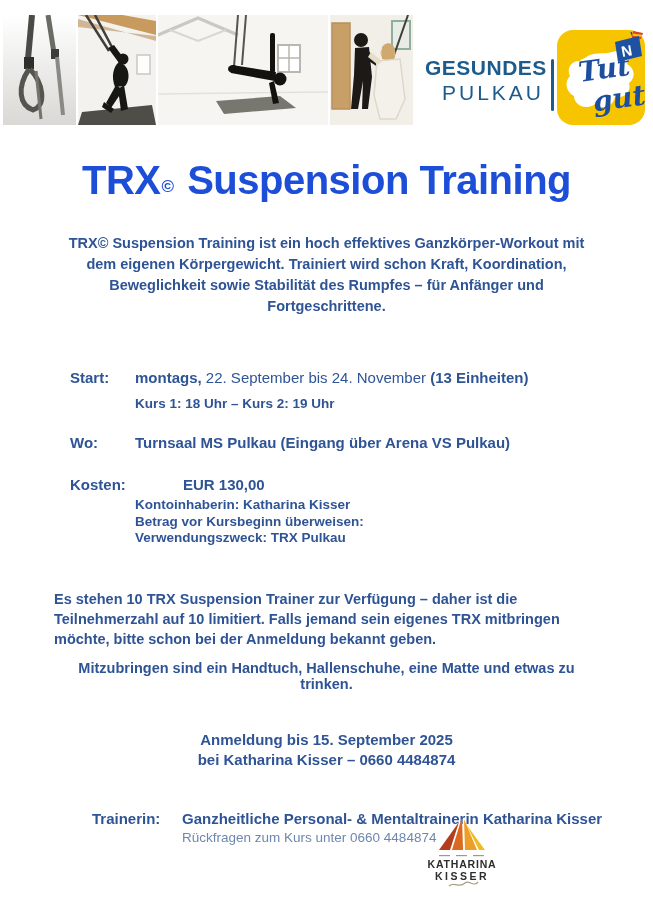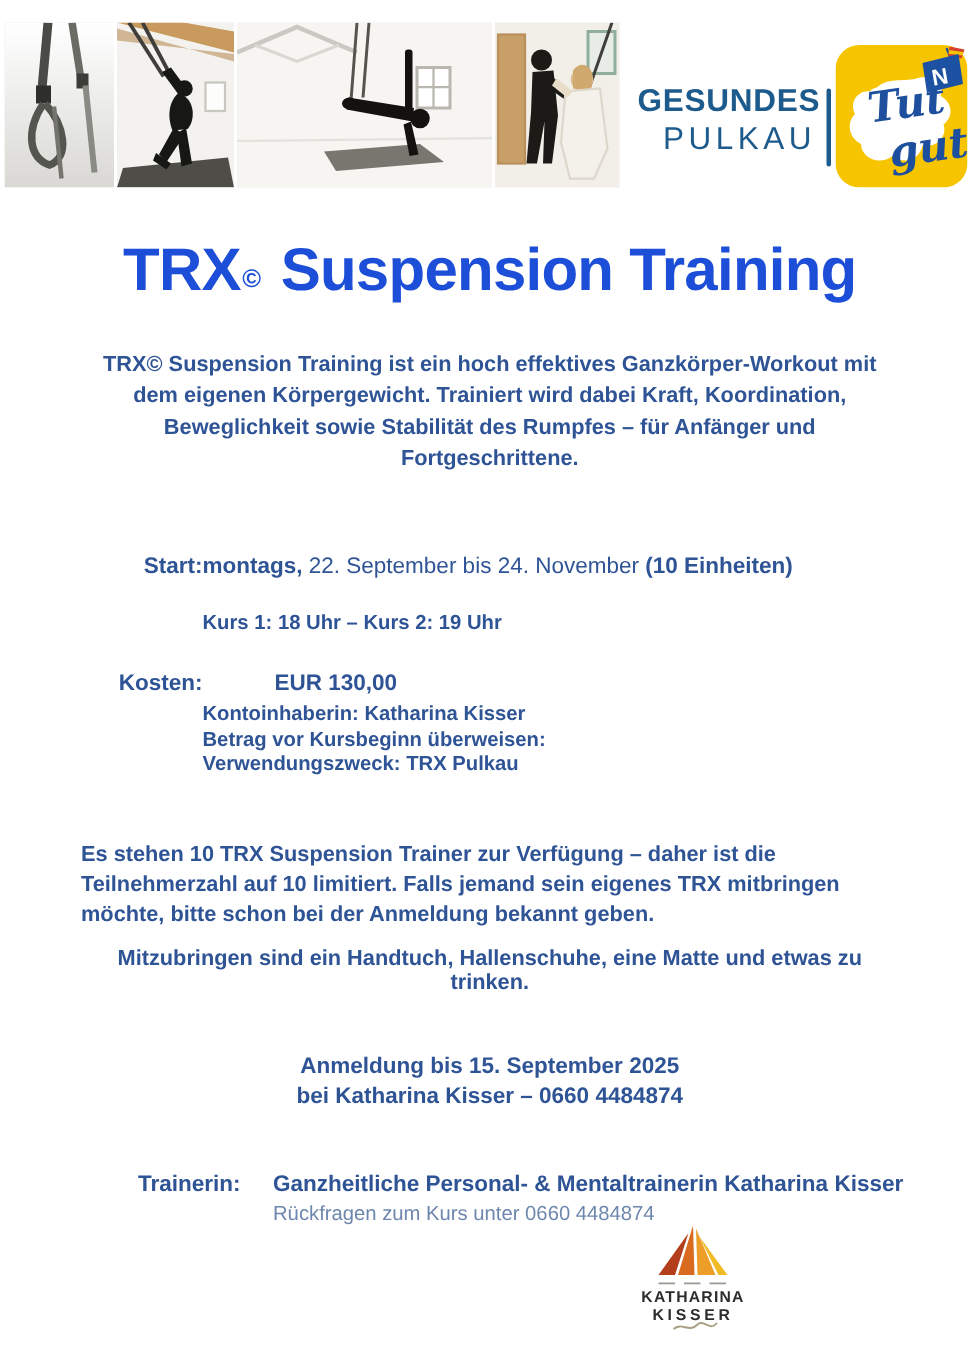--- a/index.html
+++ b/index.html
@@ -22,25 +22,25 @@
 
   
   .content { position:absolute; top:140px; left:0; width:100%; }
 
   .title { margin-top:18px; text-align:center; font-size:40px; font-weight:bold; color:#1d4ed8; letter-spacing:-0.5px; }
   .title .copy { font-size:17px; font-weight:bold; position:relative; top:-2px; margin:0 3px 0 1px; }
 
   .intro { margin:30px auto 0; width:530px; text-align:center; font-weight:bold; font-size:14.5px; line-height:21px; }
 
   .info { margin-top:52px; padding-left:70px; font-size:15px; }
-  .row { display:flex; align-items:baseline;text-align:right; }
+  .row { display:flex; align-items:baseline; }
   .row .label { width:65px; flex:none; font-weight:bold; }
   .row .value { font-weight:bold; }
   .rv-regular { font-weight:normal; }
-  .sub-line { margin-left:65px; margin-top:21px; font-size:13.5px; font-weight:bold; }
+  .sub-line { margin-left:65px; margin-top:10px; font-size:13.5px; font-weight:bold; }
   .row-wo { margin-top:23px; }
   .row-kosten { margin-top:25px;gap:48px; }
   .kosten-subs { margin-left:65px; margin-top:4px; font-size:13.5px; font-weight:bold; line-height:16.5px; }
 
   .note1 { margin:42px auto 0; width:545px; text-align:left; font-weight:bold; font-size:14.5px; line-height:20px; }
   .note2 { margin:11px auto 0; width:545px; text-align:center; font-weight:bold; font-size:14.5px; }
 
   .registration { margin-top:38px; text-align:center; font-weight:bold; font-size:15px; line-height:20px; }
 
   .trainer { margin-top:40px; padding-left:92px; font-size:15px; display:flex; align-items:flex-start; }
@@ -162,31 +162,35 @@
       </g>
     </svg>
   </div>
 
   <div class="content">
 
     <div class="title">
       <span>TRX</span><span class="copy">©</span><span> Suspension Training</span>
     </div>
 
-    <div class="intro">TRX© Suspension Training ist ein hoch effektives Ganzkörper-Workout mit dem eigenen Körpergewicht. Trainiert wird dabei Kraft, Koordination, Beweglichkeit sowie Stabilität des Rumpfes – für Anfänger und Fortgeschrittene.</div>
+    <div class="intro">TRX© Suspension Training ist ein hoch effektives Ganzkörper-Workout mit dem eigenen Körpergewicht. Trainiert wird schon Kraft, Koordination, Beweglichkeit sowie Stabilität des Rumpfes – für Anfänger und Fortgeschrittene.</div>
 
     <div class="info">
       <div class="row">
         <div class="label">Start:</div>
         <div class="value">
-          <span>montags,</span><span class="rv-regular"> 22. September bis 24. November </span><span> (10 Einheiten)</span>
+          <span>montags,</span><span class="rv-regular"> 22. September bis 24. November </span><span> (13 Einheiten)</span>
         </div>
       </div>
       <div class="sub-line">Kurs 1: 18 Uhr  –  Kurs 2: 19 Uhr</div>
 
+      <div class="row row-wo">
+        <div class="label">Wo:</div>
+        <div class="value">Turnsaal MS Pulkau (Eingang über Arena VS Pulkau)</div>
+      </div>
 
       <div class="row row-kosten">
         <div class="label">Kosten:</div>
         <div class="value">EUR 130,00</div>
       </div>
       <div class="kosten-subs">
         <div>Kontoinhaberin: Katharina Kisser</div>
         <div>Betrag vor Kursbeginn überweisen:</div>
         <div>Verwendungszweck: TRX Pulkau</div>
       </div>

